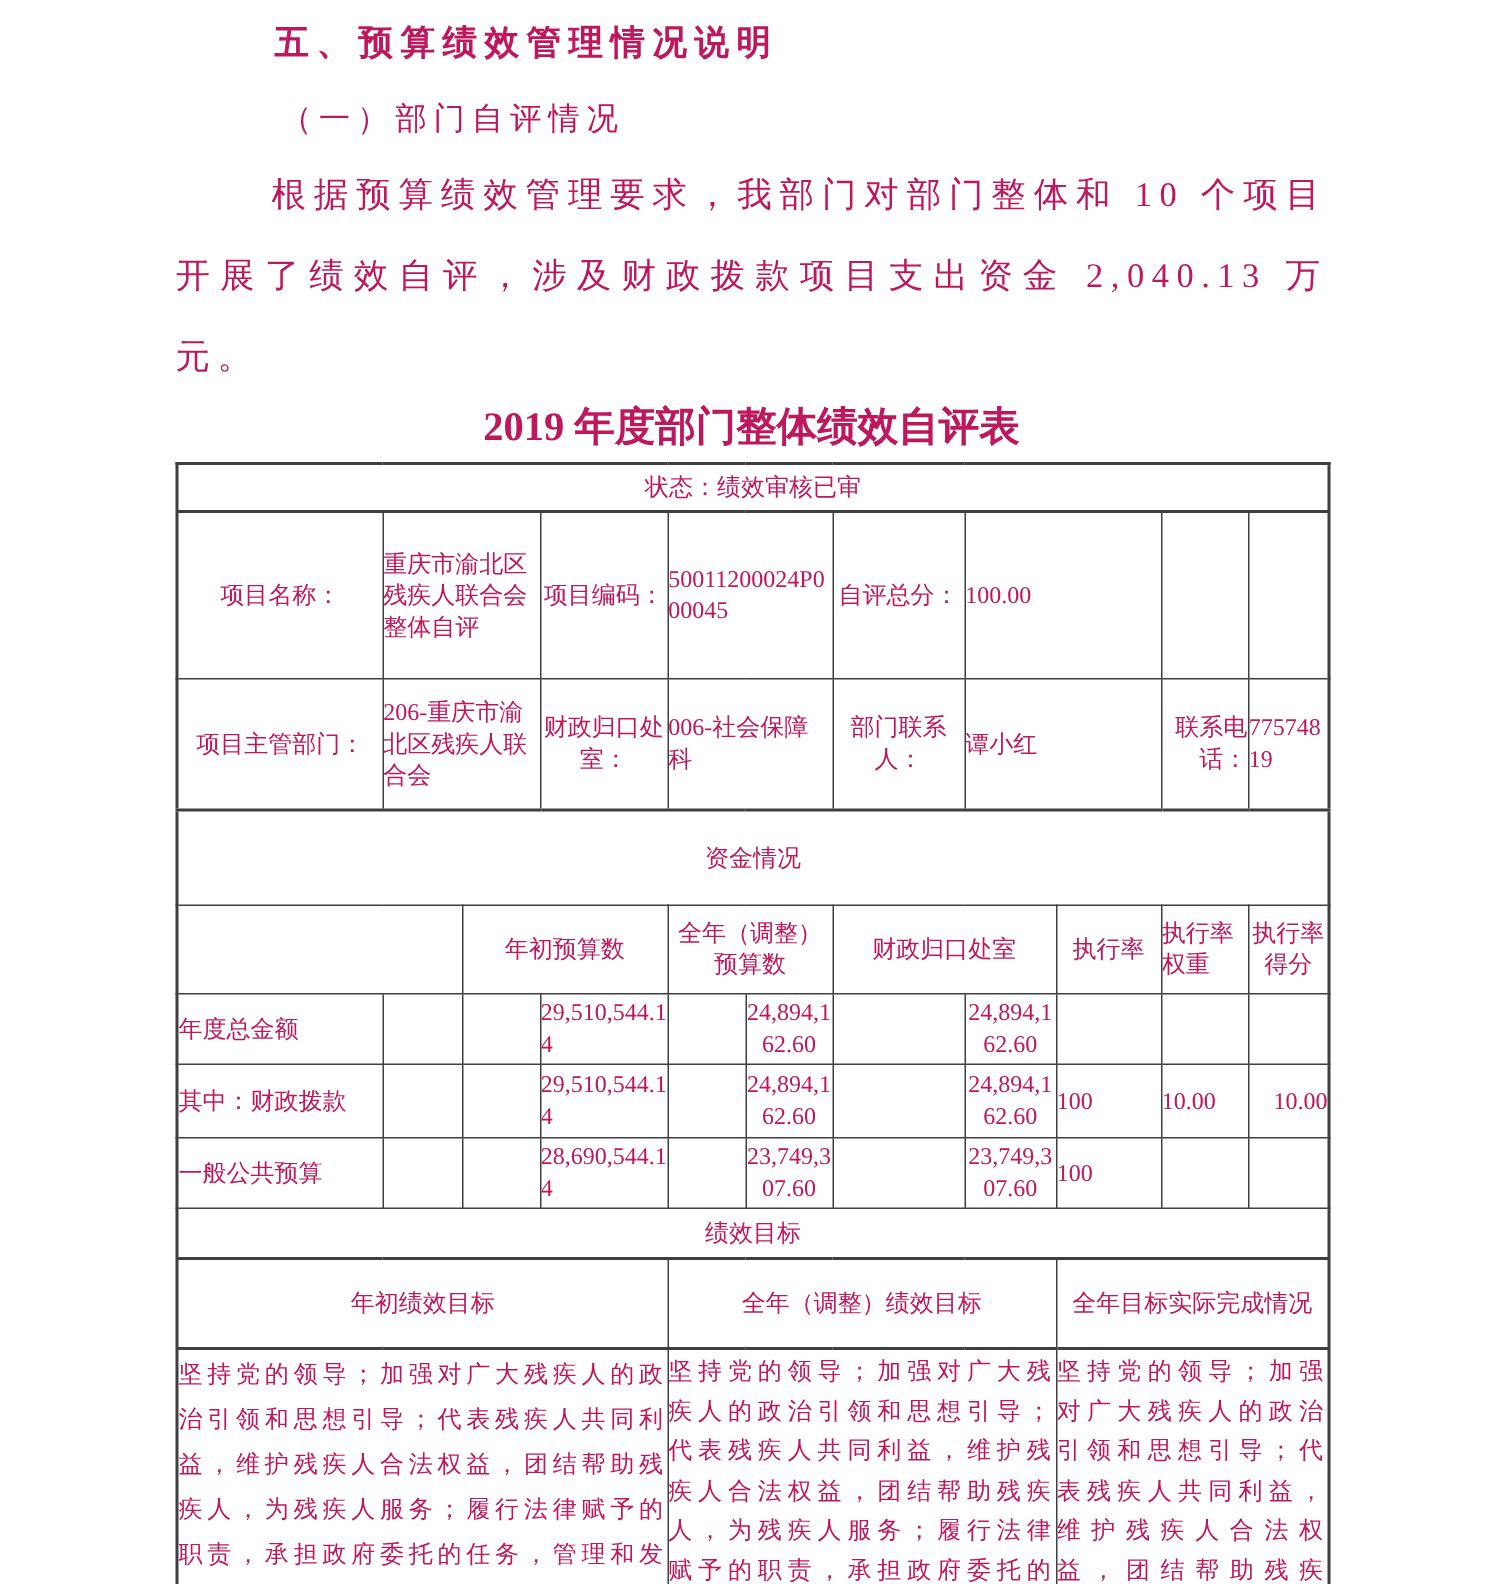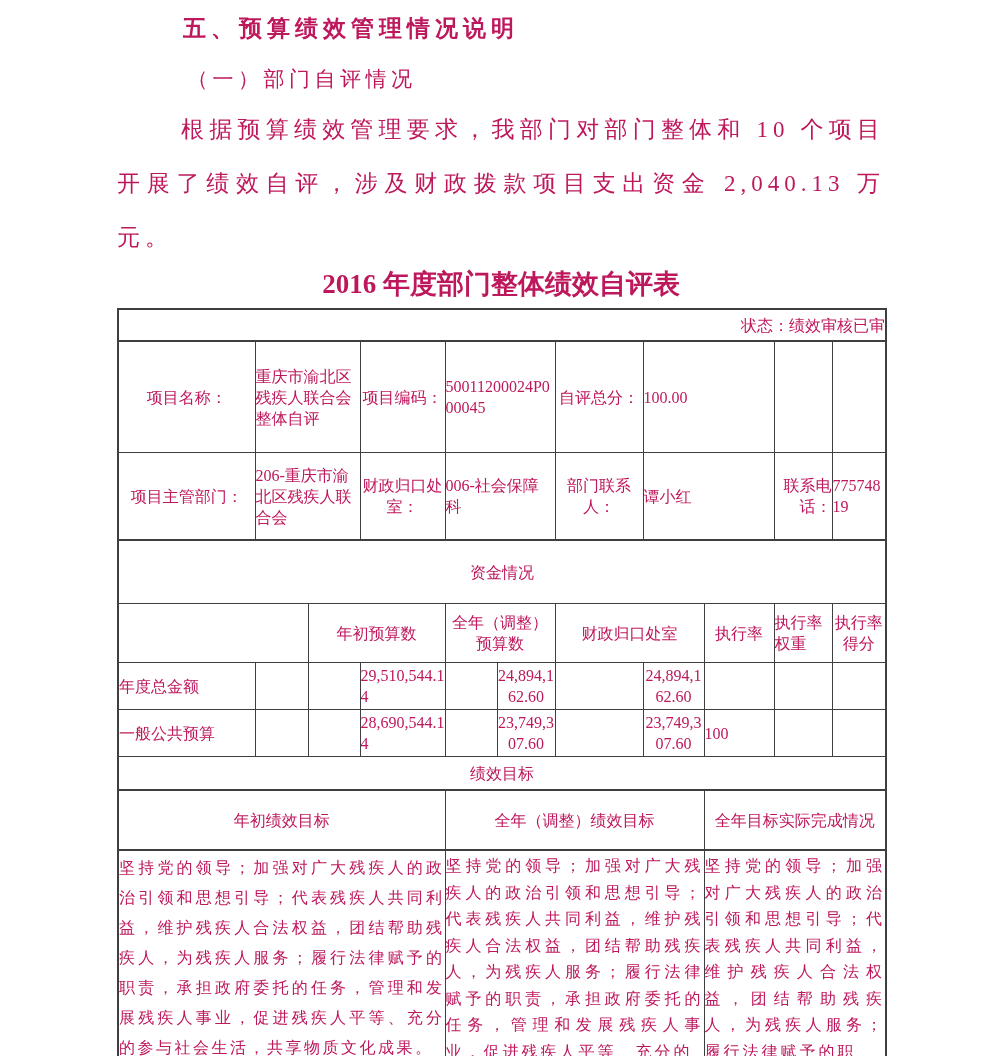--- a/index.html
+++ b/index.html
@@ -37,21 +37,21 @@
     vertical-align:middle;padding:0;line-height:21px;
     word-break:break-all;
   }
   tr.thick td{border-bottom-width:2px;}
 
   
   tr.h30 td{height:30px;} tr.h110 td{height:110px;} tr.h86 td{height:86px;}
   tr.h62 td{height:62px;}  tr.h58 td{height:58px;}  tr.h46 td{height:46px;}
   tr.h48 td{height:48px;}  tr.h32 td{height:32px;}  tr.h218 td{height:218px;}
 
-  td.status{text-align:right;padding-right:4px;}
+  td.status{text-align:center;padding-right:4px;}
   td.section{text-align:center;}
 
   td.lbl{text-align:center;}
   td.lbl-wide{padding:0 22px;}
   td.lbl-mid{padding:0 8px;}
   td.lbl-mid2{padding:0 5px;margin-top:44px;}
   td.lbl-tel{text-align:right;padding:0 8px 0 6px;}
 
   td.val{text-align:left;padding:0 7px;}
   td.val-code{text-align:left;padding:0 2px;}
@@ -77,21 +77,21 @@
 </style>
 </head>
 <body>
 
 <div class="page">
   <div class="content">
 
     <div class="sec-heading">五、预算绩效管理情况说明</div>
     <div class="sub-heading">（一）部门自评情况</div>
     <div class="intro-para">根据预算绩效管理要求，我部门对部门整体和 10 个项目开展了绩效自评，涉及财政拨款项目支出资金 2,040.13 万元。</div>
-    <div class="table-title">2016 年度部门整体绩效自评表</div>
+    <div class="table-title">2019 年度部门整体绩效自评表</div>
 
     <table class="eval">
       <colgroup>
         <col style="width:137px">
           <col style="width:53px">
           <col style="width:52px">
         <col style="width:85px">
           <col style="width:52px">
           <col style="width:58px">
         <col style="width:88px">
@@ -149,20 +149,33 @@
         <td class="num-a">29,510,544.14</td>
         <td></td>
         <td class="num-b">24,894,162.60</td>
         <td></td>
         <td class="num-b">24,894,162.60</td>
         <td class="rate"></td>
         <td class="weight"></td>
         <td class="score"></td>
       </tr>
 
+      <tr class="h48">
+        <td class="rowlbl">其中：财政拨款</td>
+        <td></td>
+        <td></td>
+        <td class="num-a">29,510,544.14</td>
+        <td></td>
+        <td class="num-b">24,894,162.60</td>
+        <td></td>
+        <td class="num-b">24,894,162.60</td>
+        <td class="rate">100</td>
+        <td class="weight">10.00</td>
+        <td class="score">10.00</td>
+      </tr>
 
       <tr class="h46">
         <td class="rowlbl">一般公共预算</td>
         <td></td>
         <td></td>
         <td class="num-a">28,690,544.14</td>
         <td></td>
         <td class="num-b">23,749,307.60</td>
         <td></td>
         <td class="num-b">23,749,307.60</td>

